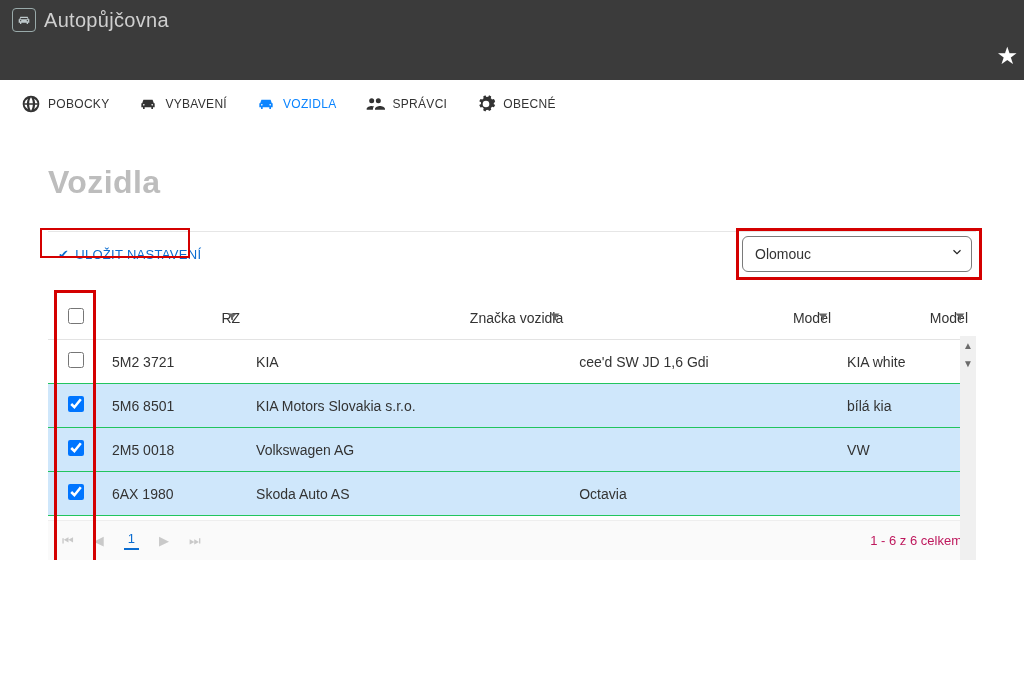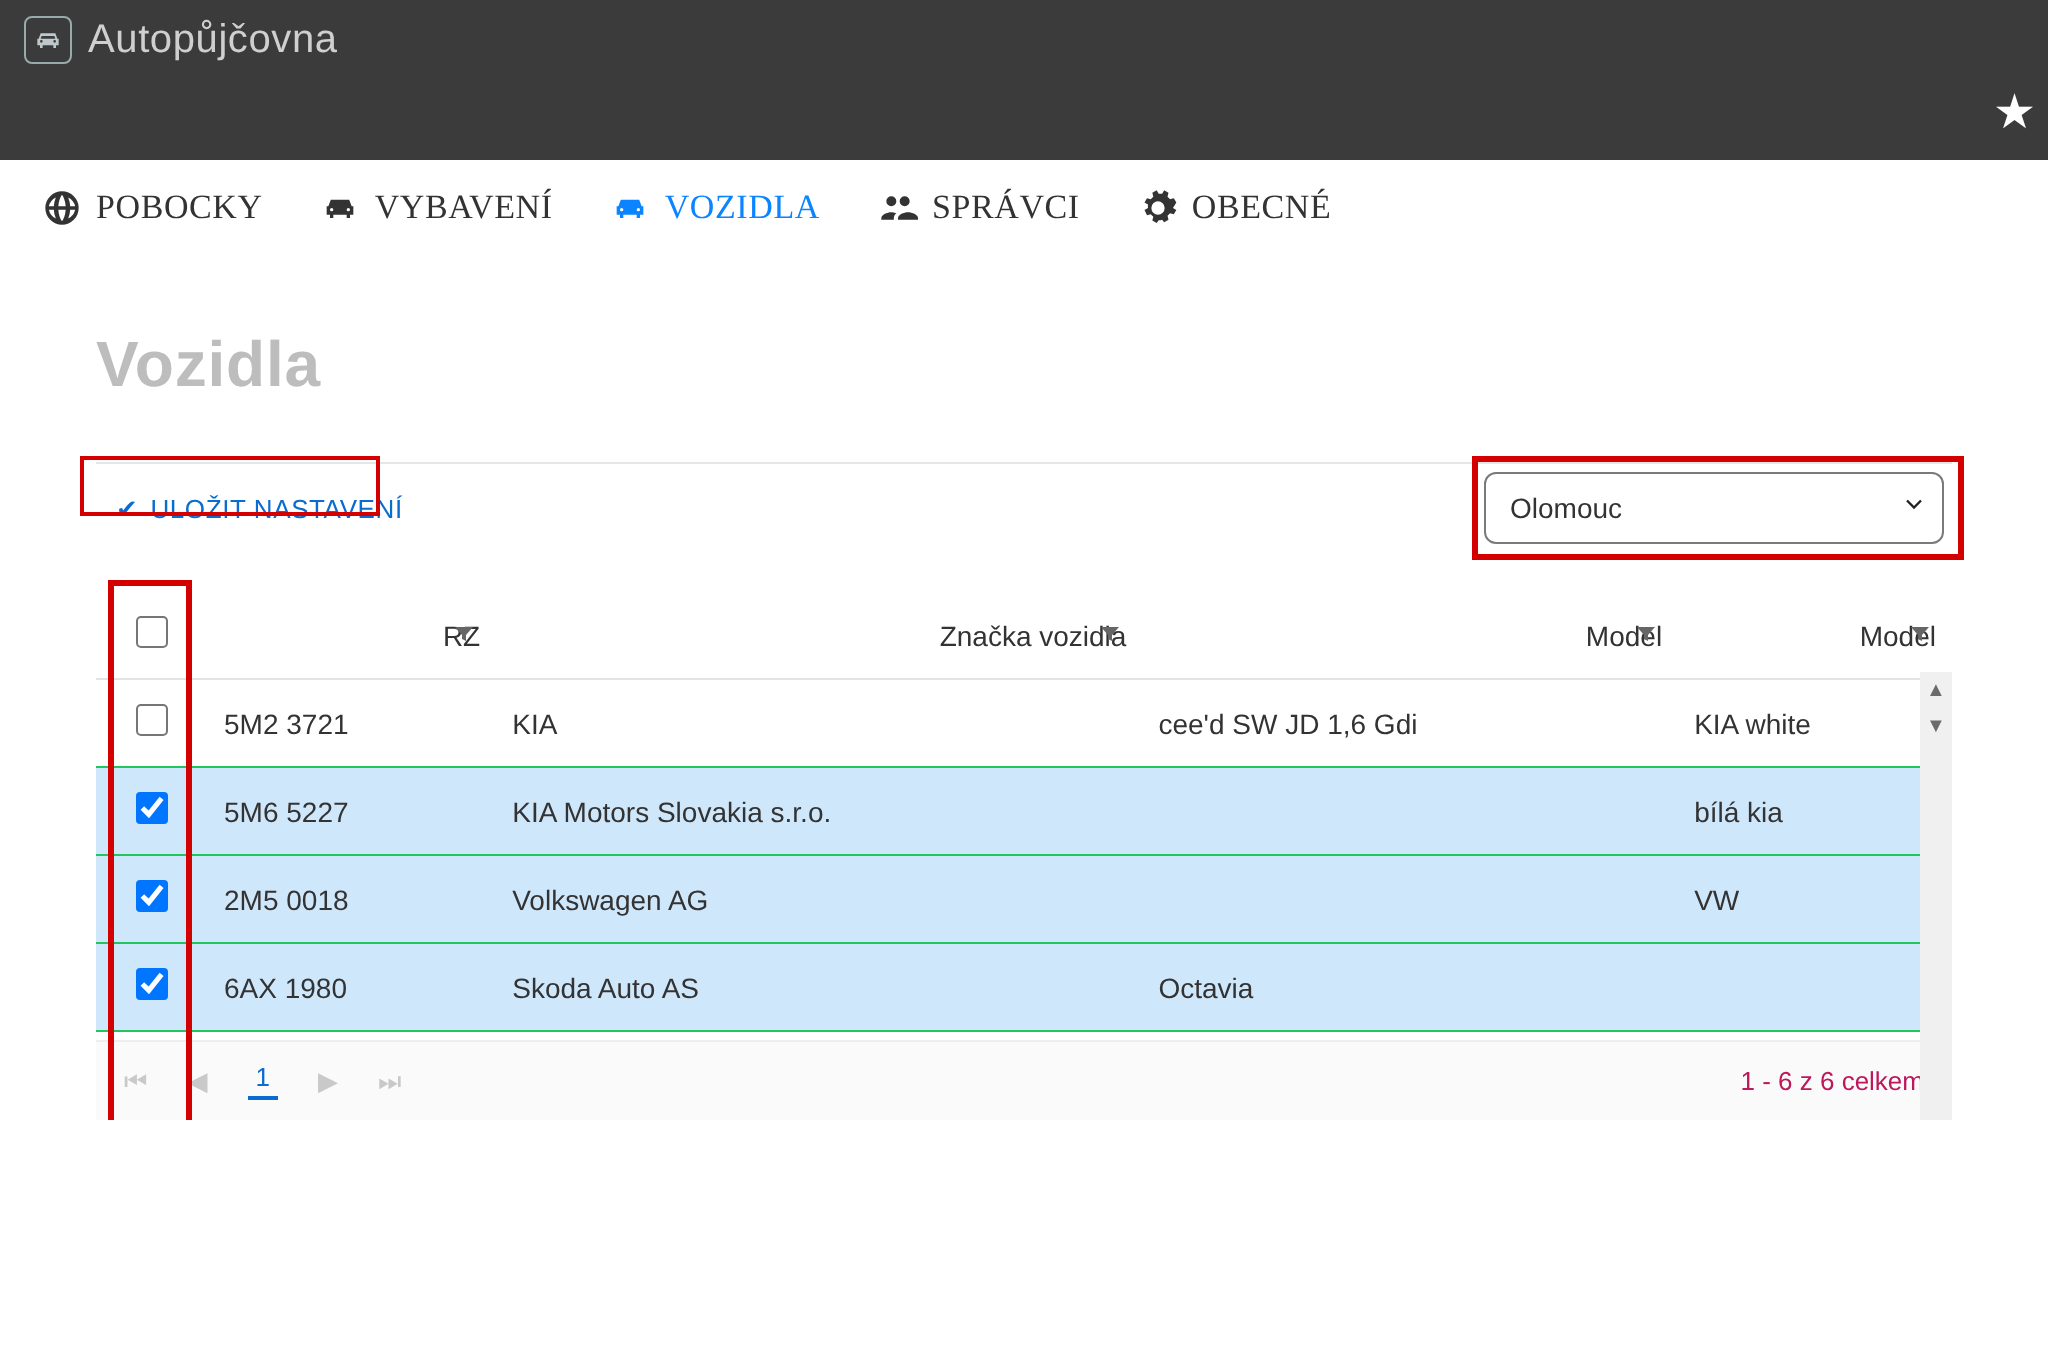--- a/index.html
+++ b/index.html
@@ -10,21 +10,21 @@
   .topbar .app-row { display: flex; align-items: center; gap: 8px; }
   .topbar .app-logo { width: 24px; height: 24px; border: 1px solid #9aa; border-radius: 4px; display:flex; align-items:center; justify-content:center; }
   .topbar .app-logo svg { width: 16px; height: 16px; fill:#bfc9cc; }
   .topbar .app-title { font-size: 20px; font-weight: 300; color: #cfcfcf; letter-spacing: 0.3px; }
   .topbar .crumbs { margin-top: 6px; font-size: 13px; color: #e9e9e9; }
   .topbar .crumbs span { margin-right: 12px; }
   .topbar .star { position:absolute; right:6px; top:42px; font-size:24px; color:#fff; }
 
   
   .tabs { display:flex; align-items:center; gap:28px; padding: 14px 20px 10px; border-bottom: 0; }
-  .tab { display:flex; align-items:center; gap:6px; font-size:17px; color:#333; cursor:pointer; letter-spacing:0.3px;font-family:Liberation Serif, serif; }
+  .tab { display:flex; align-items:center; gap:6px; font-size:12px; color:#333; cursor:pointer; letter-spacing:0.3px; }
   .tab.active { color:#0a84ff; }
   .tab .ic { width:22px; height:20px; display:flex; align-items:center; justify-content:center; }
   .tab .ic svg { width:22px; height:20px; fill:#333; }
   .tab.active .ic svg { fill:#0a84ff; }
 
   
   .content { padding: 40px 48px 0; }
   .page-title { font-size: 32px; font-weight: 800; color:#bdbdbd; letter-spacing:0.4px; margin-bottom: 30px; }
 
   .toolbar-row { display:flex; align-items:center; justify-content:space-between; border-top:1px solid #e6e6e6; padding-top:4px; margin-bottom: 24px; position:relative; }
@@ -181,21 +181,21 @@
       <tbody>
         <tr>
           <td class="chkcol"><input type="checkbox" style=""></td>
           <td>5M2 3721</td>
           <td>KIA</td>
           <td>cee'd SW JD 1,6 Gdi</td>
           <td>KIA white</td>
         </tr>
         <tr class="sel">
           <td class="chkcol"><input type="checkbox" checked="" style=""></td>
-          <td>5M6 5227</td>
+          <td>5M6 8501</td>
           <td>KIA Motors Slovakia s.r.o.</td>
           <td></td>
           <td>bílá kia</td>
         </tr>
         <tr class="sel">
           <td class="chkcol"><input type="checkbox" checked="" style=""></td>
           <td>2M5 0018</td>
           <td>Volkswagen AG</td>
           <td></td>
           <td>VW</td>

